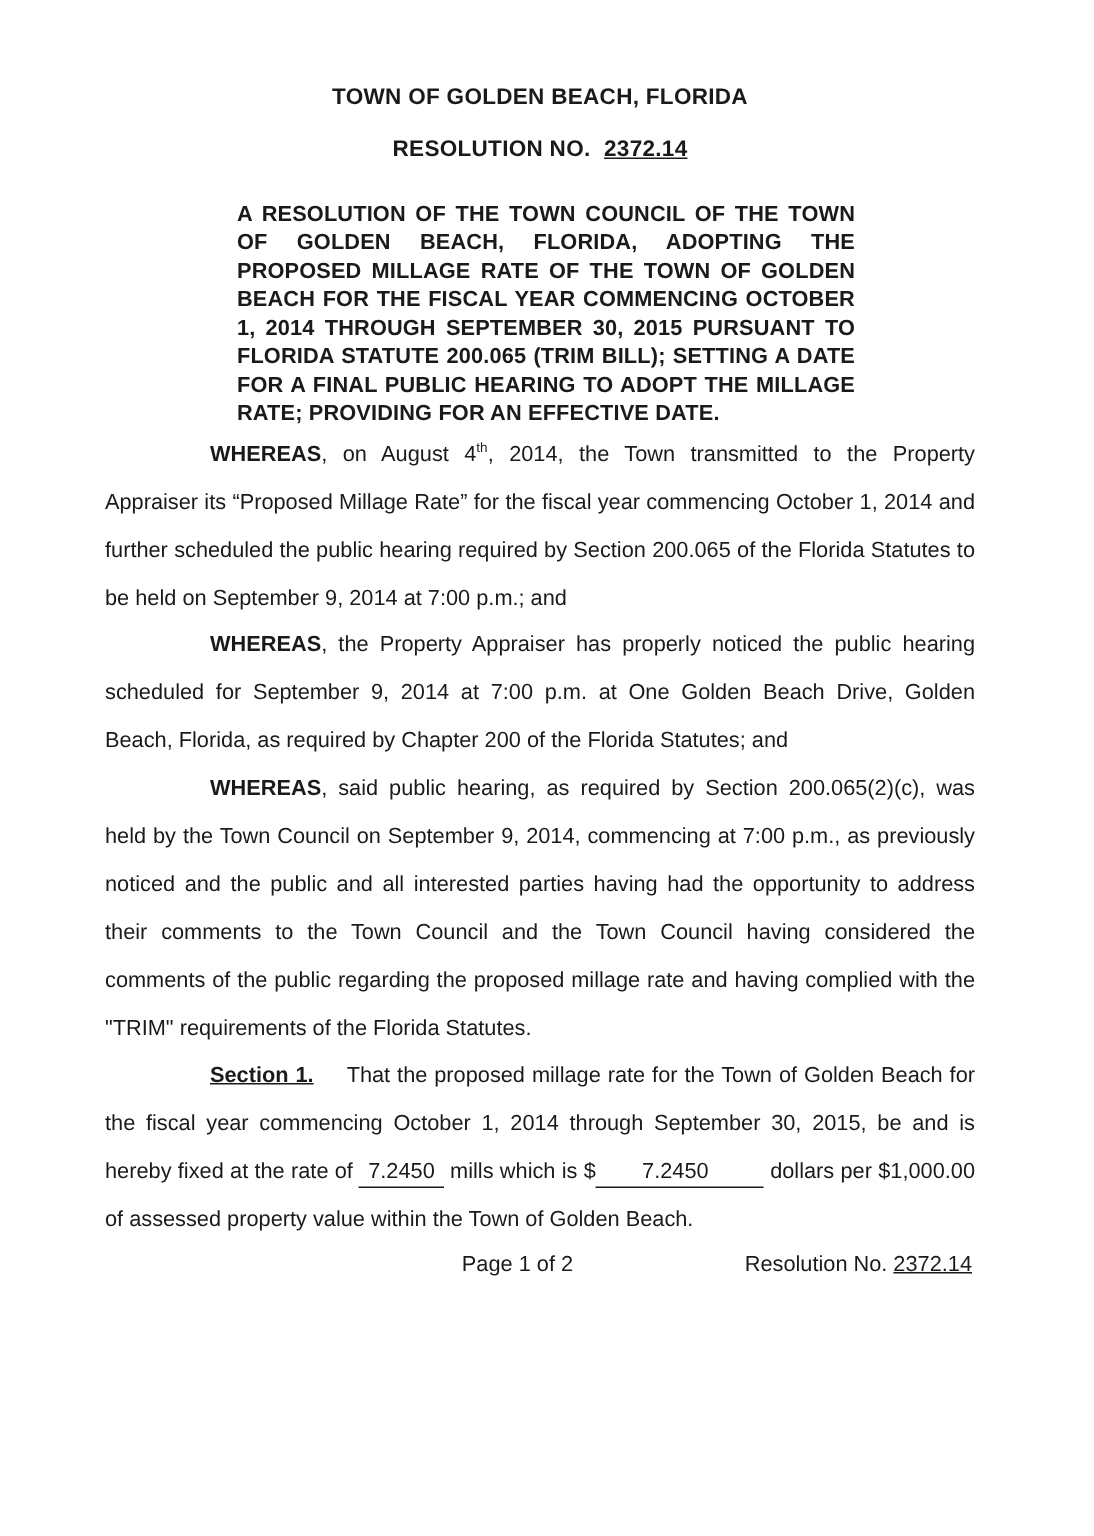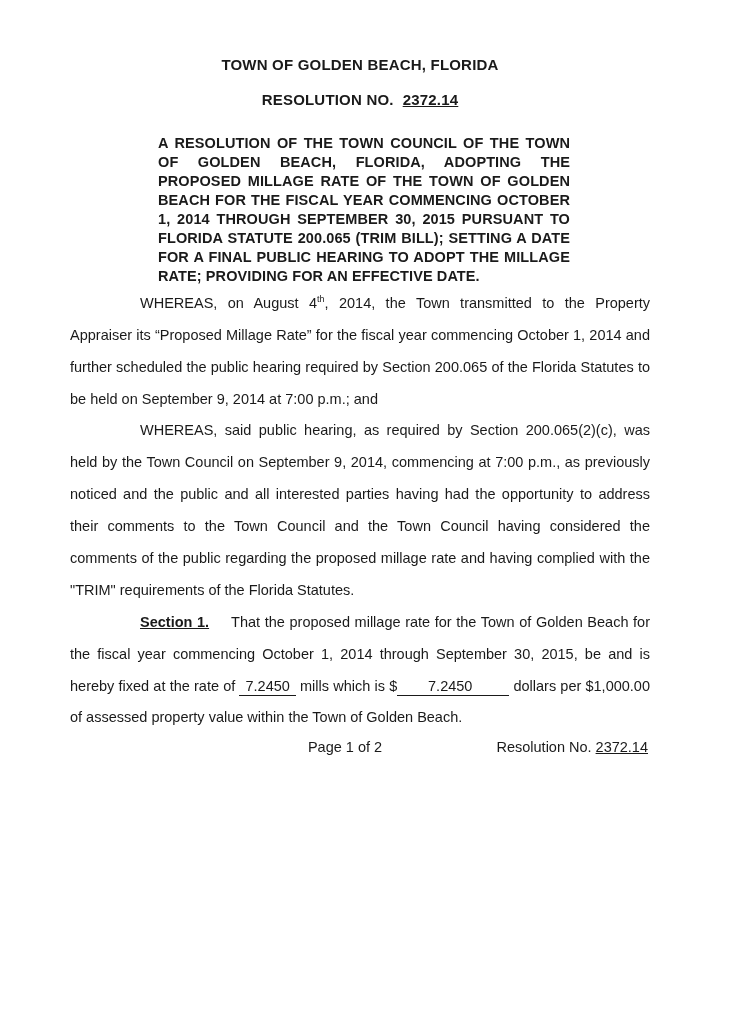--- a/index.html
+++ b/index.html
@@ -40,21 +40,21 @@
     text-align: justify;
     letter-spacing: 0.1px;
   }
   .body-para {
     font-size: 14.5px;
     line-height: 2.2;
     text-align: justify;
     text-indent: 70px;
   }
   .body-para.first { margin-top: 2px; }
-  .bold { font-weight: normal; }
+  .bold { font-weight: bold; }
   sup.ordinal { font-size: 9px; vertical-align: super; line-height: 0; }
   .resolved { font-weight: bold; }
   .sec-heading {
     font-weight: bold;
     text-decoration: underline;
     margin-right: 22px;
   }
   .blank-mills {
     display: inline-block;
     line-height: 1.15;
@@ -95,20 +95,21 @@
 <div class="page">
 
   <div class="doc-title">TOWN OF GOLDEN BEACH, FLORIDA</div>
 
   <div class="res-heading"><span>RESOLUTION NO.</span><span class="res-number">2372.14</span></div>
 
   <p class="preamble">A RESOLUTION OF THE TOWN COUNCIL OF THE TOWN OF GOLDEN BEACH, FLORIDA, ADOPTING THE PROPOSED MILLAGE RATE OF THE TOWN OF GOLDEN BEACH FOR THE FISCAL YEAR COMMENCING OCTOBER 1, 2014 THROUGH SEPTEMBER 30, 2015 PURSUANT TO FLORIDA STATUTE 200.065 (TRIM BILL); SETTING A DATE FOR A FINAL PUBLIC HEARING TO ADOPT THE MILLAGE RATE; PROVIDING FOR AN EFFECTIVE DATE.</p>
 
   <p class="body-para first"><span class="bold">WHEREAS</span><span>, on August 4</span><sup class="ordinal">th</sup><span>, 2014, the Town transmitted to the Property Appraiser its “Proposed Millage Rate” for the fiscal year commencing October 1, 2014 and further scheduled the public hearing required by Section 200.065 of the Florida Statutes to be held on September 9, 2014 at 7:00 p.m.; and</span></p>
 
+  <p class="body-para"><span class="bold">WHEREAS</span><span>, the Property Appraiser has properly noticed the public hearing scheduled for September 9, 2014 at 7:00 p.m. at One Golden Beach Drive, Golden Beach, Florida, as required by Chapter 200 of the Florida Statutes; and</span></p>
 
   <p class="body-para"><span class="bold">WHEREAS</span><span>, said public hearing, as required by Section 200.065(2)(c), was held by the Town Council on September 9, 2014, commencing at 7:00 p.m., as previously noticed and the public and all interested parties having had the opportunity to address their comments to the Town Council and the Town Council having considered the comments of the public regarding the proposed millage rate and having complied with the "TRIM" requirements of the Florida Statutes.</span></p>
 
 
   <p class="body-para"><span class="sec-heading">Section 1.</span><span>That the proposed millage rate for the Town of Golden Beach for the fiscal year commencing October 1, 2014 through September 30, 2015, be and is hereby fixed at the rate of </span><span class="blank-mills">7.2450</span><span> mills which is $</span><span class="blank-dollar">7.2450</span><span> dollars per $1,000.00 of assessed property value within the Town of Golden Beach.</span></p>
 
   <div class="footer">
     <span class="footer-page">Page 1 of 2</span>
     <span class="footer-res"><span>Resolution No.</span><span class="res-number">2372.14</span></span>
   </div>

